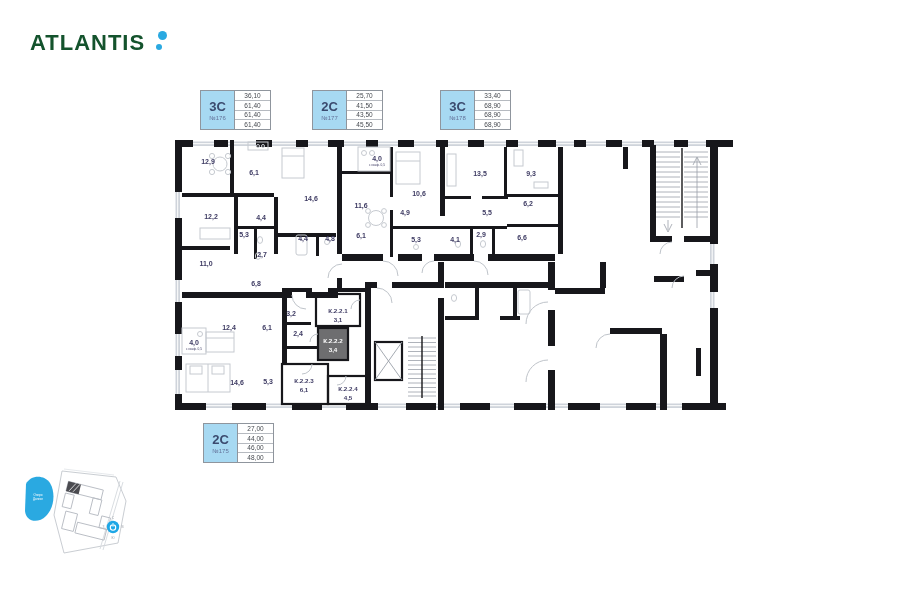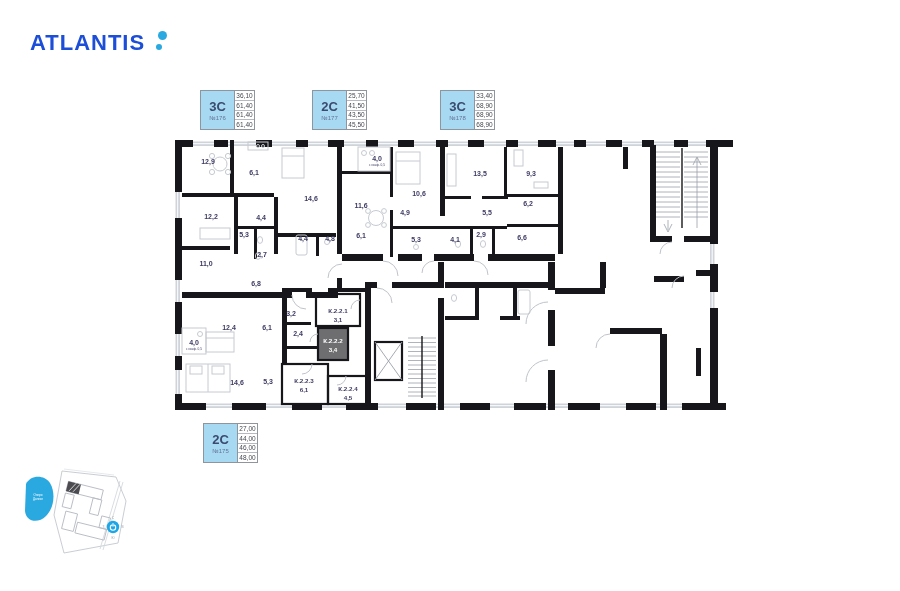--- a/index.html
+++ b/index.html
@@ -1,25 +1,25 @@
 <!DOCTYPE html>
 <html><head>
 <meta charset="utf-8">
 <style>
   html,body{margin:0;padding:0;background:#ffffff;}
   #page{position:relative;width:900px;height:591px;background:#ffffff;overflow:hidden;
         font-family:"Liberation Sans", sans-serif;}
   
   #logo{position:absolute;left:30px;top:30px;width:150px;height:30px;cursor:pointer;}
-  #logo .word{font-size:22px;font-weight:800;letter-spacing:1px;color:#1d4ed8;}
+  #logo .word{font-size:22px;font-weight:800;letter-spacing:1px;color:#14532d;}
   .logo-dot{position:absolute;border-radius:50%;background:#2aa9e1;}
   .dot-big{width:9px;height:9px;left:128px;top:1px;}
   .dot-small{width:6px;height:6px;left:126px;top:14px;}
   
-  .unit-card{position:absolute;display:flex;width:55px;height:40px;background:#fff;
+  .unit-card{position:absolute;display:flex;width:71px;height:40px;background:#fff;
              border:1px solid #8f959d;box-sizing:border-box;cursor:pointer;}
   .type-cell{width:33px;background:#a7d9f2;display:flex;flex-direction:column;align-items:center;
              justify-content:center;border-right:1px solid #8f959d;}
   .type-cell .type{font-size:13px;font-weight:bold;color:#3b4a6e;line-height:13px;}
   .type-cell .num{font-size:6px;color:#64739a;margin-top:2px;}
   .areas{display:flex;flex-direction:column;flex:1;}
   .areas .a{flex:1;display:flex;align-items:center;justify-content:center;font-size:6.5px;
             color:#45494f;border-bottom:1px solid #b6bac0;}
   .areas .a:last-child{border-bottom:none;}
   

